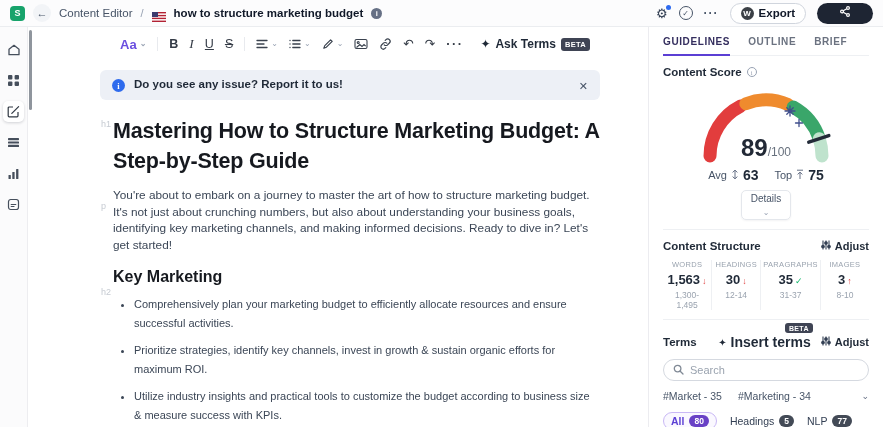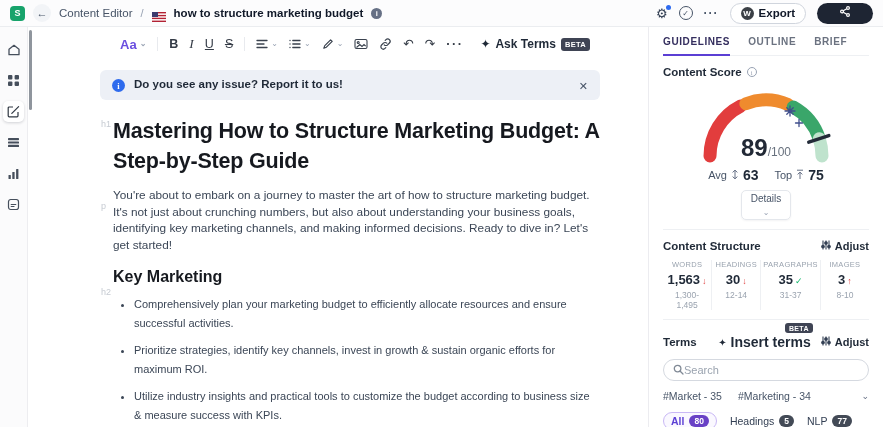--- a/index.html
+++ b/index.html
@@ -112,21 +112,21 @@
   .t-red { color:#e04444; } .t-green { color:#12b76a; }
   .stat-range { margin-top:3px; font-size:8.5px; color:#9aa3af; }
 
   .terms-head { margin-top:14px; }
   .insert-wrap { position:relative; display:flex; align-items:center; gap:4px; cursor:pointer; }
   .insert-wrap .beta-badge { position:absolute; top:-11px; right:-2px; font-size:7px; padding:1.5px 4px; }
   .insert-label { font-size:14px; font-weight:bold; color:#1f2937; }
   .head-right { display:flex; align-items:center; gap:10px; }
 
   .search-box { margin-top:9px; height:22px; border:1px solid #d5d9e0; border-radius:12px; display:flex;
-    align-items:center; padding:0 9px; background:#fff; }
+    align-items:center; gap:6px; padding:0 9px; background:#fff; }
   .search-box input { border:none; outline:none; flex:1; font-size:11px; color:#344054; background:transparent; font-family:inherit; }
   .search-box input::placeholder { color:#9aa3af; }
 
   .tags-row { margin-top:9px; display:flex; align-items:center; gap:16px; font-size:10.5px; color:#475467; }
   .tags-row .chev { margin-left:auto; font-size:9px; color:#667085; }
 
   .pills { margin-top:10px; display:flex; align-items:center; gap:13px; }
   .pill { display:flex; align-items:flex-start; gap:5px; cursor:pointer; }
   .pill.active { border:1px solid #c9b8f5; background:#faf8ff; border-radius:10px; padding:2px 7px; }
   .pill-label { font-size:10.5px; color:#344054; }

